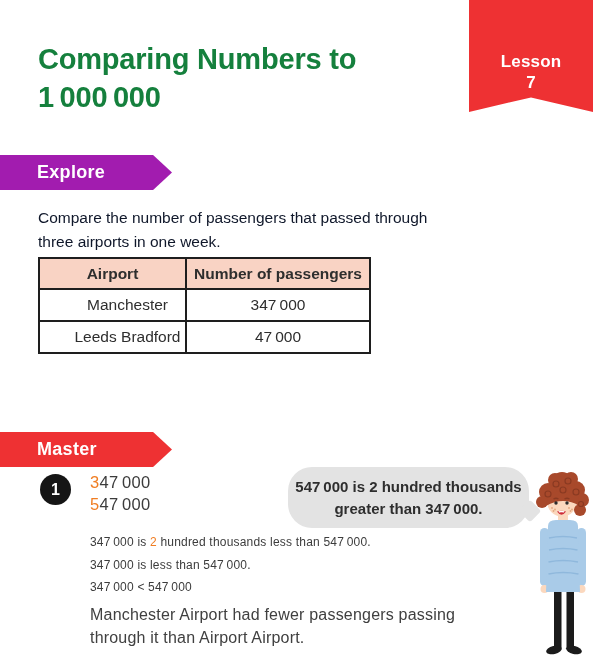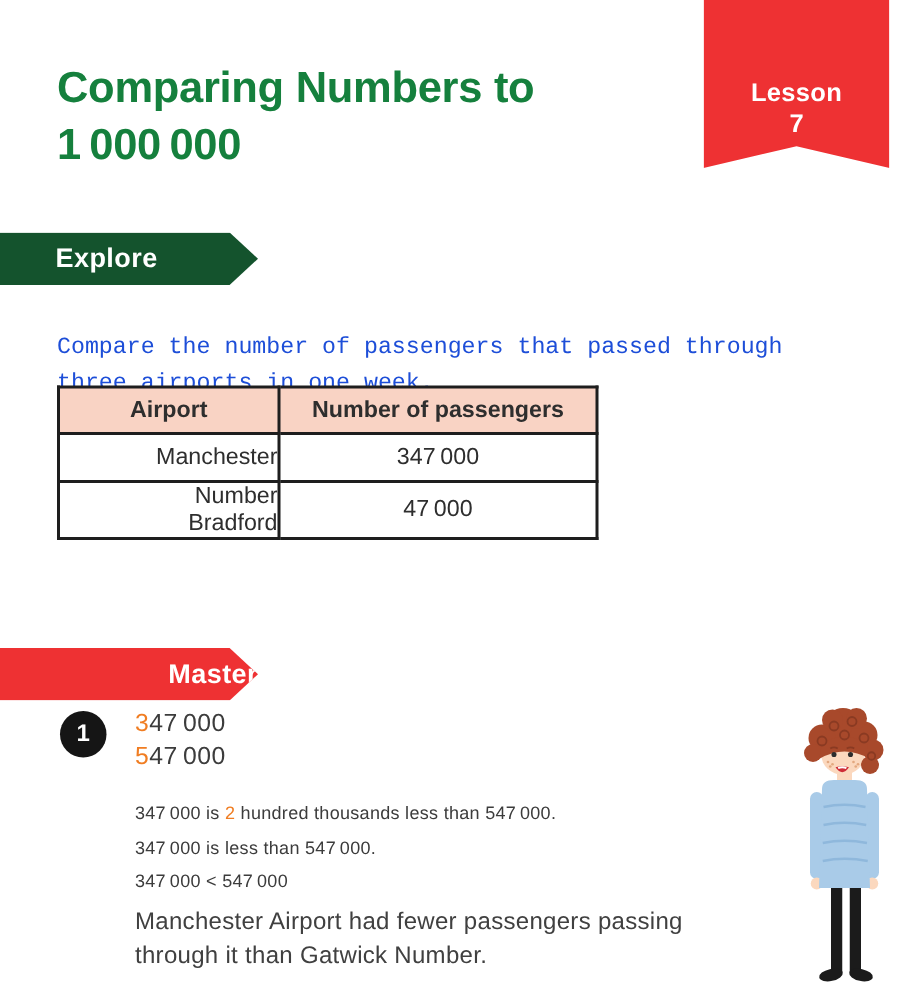--- a/index.html
+++ b/index.html
@@ -54,31 +54,30 @@
     height: 35px;
     width: 172px;
     clip-path: polygon(0 0, 89% 0, 100% 50%, 89% 100%, 0 100%);
     color: #ffffff;
     font-size: 18px;
     font-weight: bold;
     line-height: 35px;
     padding-left: 37px;
     letter-spacing: 0.3px;
   }
-  .banner.explore { top: 155px; background: #14532d; }
-  .banner.master  { top: 432px; background: #EE3133; text-align: right; }
+  .banner.explore { top: 155px; background: #a21caf; }
+  .banner.master  { top: 432px; background: #EE3133; }
 
   
   .intro-text {
     position: absolute;
-    left: 38px; top: 219px;
+    left: 38px; top: 206px;
     font-size: 15.5px;
-    color: #1d4ed8;
+    color: #0f172a;
     line-height: 24px;
-    font-family: Liberation Mono, monospace;
   }
 
   
   .airport-table {
     position: absolute;
     left: 38px; top: 257px;
     border-collapse: collapse;
     font-size: 15.5px;
     color: #2e2e2e;
   }
@@ -86,22 +85,22 @@
     border: 2px solid #1e1e1e;
   }
   .airport-table th {
     background: #F9D3C4;
     font-weight: 600;
     height: 31px;
     text-align: center;
   }
   .airport-table td { height: 32px; }
   .airport-table .col-airport { width: 147px; }
-  .airport-table .col-passengers { width: 212px; }
-  .airport-table td.cell-airport { padding-left: 30px; text-align: right; }
+  .airport-table .col-passengers { width: 184px; }
+  .airport-table td.cell-airport { padding-left: 30px; text-align: center; }
   .airport-table td.cell-passengers { text-align: center; }
 
   
   .item-badge {
     position: absolute;
     left: 40px; top: 474px;
     width: 31px; height: 31px;
     border-radius: 50%;
     background: #151515;
     color: #ffffff;
@@ -195,47 +194,52 @@
         <th class="col-airport">Airport</th>
         <th class="col-passengers">Number of passengers</th>
       </tr>
     </thead>
     <tbody>
       <tr>
         <td class="cell-airport">Manchester</td>
         <td class="cell-passengers">347 000</td>
       </tr>
       <tr>
-        <td class="cell-airport">Number Bradford</td>
+        <td class="cell-airport">Leeds Bradford</td>
         <td class="cell-passengers">47 000</td>
       </tr>
     </tbody>
   </table>
 
   <div class="banner master">
     <span>Master</span>
   </div>
 
   <div class="item-badge">1</div>
 
   <div class="compare-numbers">
     <div><span class="hl">3</span><span>47 000</span></div>
     <div><span class="hl">5</span><span>47 000</span></div>
   </div>
 
+  <div class="speech-bubble">
+    <div class="tail"></div>
+    <div>547 000 is 2 hundred thousands</div>
+    <div>greater than 347 000.</div>
+  </div>
 
   <div class="statements">
     <div><span>347 000 is </span><span class="hl">2</span><span> hundred thousands less than 547 000.</span></div>
     <div>347 000 is less than 547 000.</div>
     <div>347 000 &lt; 547 000</div>
   </div>
 
   <p class="conclusion">
     <span>Manchester Airport had fewer passengers passing</span><br>
-    <span>through it than Gatwick Number.</span>
+    <span>through it than Airport Airport.</span>
   </p>
 
   <svg class="character" viewBox="0 0 72 196" xmlns="http://www.w3.org/2000/svg">
 
     <rect x="26" y="126" width="7.5" height="56" fill="#1b1b1b"></rect>
     <rect x="38.5" y="126" width="7.5" height="56" fill="#1b1b1b"></rect>
 
     <ellipse cx="26" cy="184" rx="8" ry="4" fill="#1b1b1b" transform="rotate(-12 26 184)"></ellipse>
     <ellipse cx="46" cy="184" rx="8" ry="4" fill="#1b1b1b" transform="rotate(12 46 184)"></ellipse>
 

